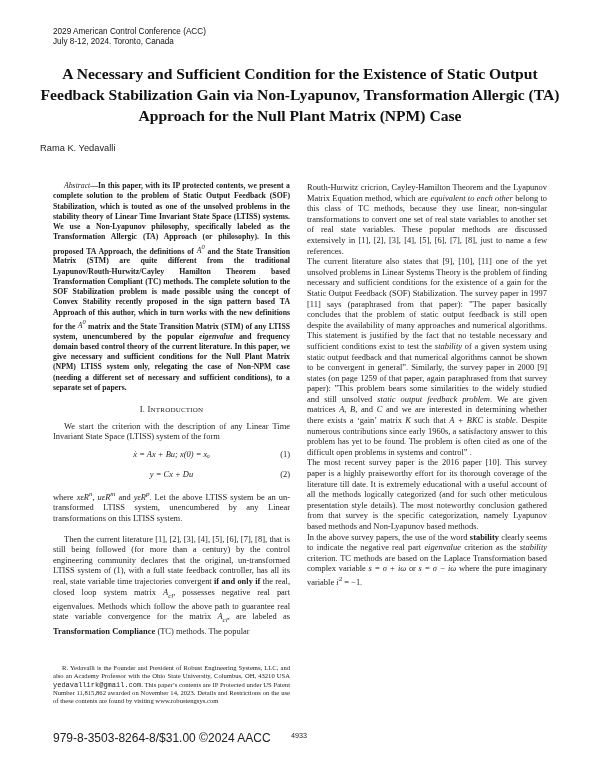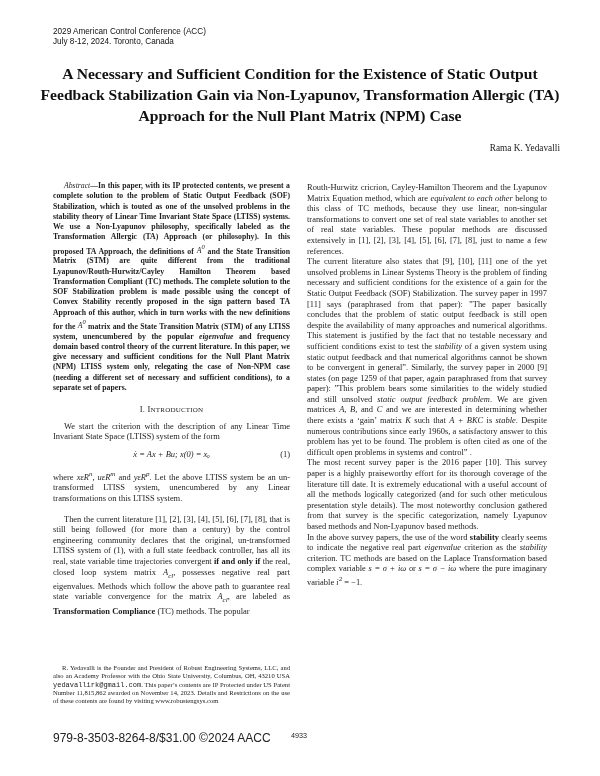--- a/index.html
+++ b/index.html
@@ -1,19 +1,19 @@
 <!DOCTYPE html>
 <html><head>
 <meta charset="utf-8">
 <style>
   html, body { margin: 0; padding: 0; background: #ffffff; }
   body { width: 600px; height: 776px; position: relative; overflow: hidden; color: #1a1a1a; }
   .conf { position: absolute; left: 53px; top: 27px; font-family: "Liberation Sans", sans-serif; font-size: 8.2px; line-height: 10px; color: #111; }
   .title { position: absolute; left: 40px; top: 63px; width: 520px; text-align: center; font-family: "Liberation Serif", serif; font-weight: bold; font-size: 15.6px; line-height: 21px; color: #111; }
-  .author { position: absolute; left: 40px; top: 143px; width: 520px; text-align: right; font-family: Liberation Serif, serif; font-size: 9.3px; color: #222; }
+  .author { position: absolute; left: 40px; top: 143px; width: 520px; text-align: left; font-family: Liberation Sans, sans-serif; font-size: 9.3px; color: #222; }
   .col { position: absolute; font-family: "Liberation Serif", serif; font-size: 8.45px; line-height: 10.6px; color: #1c1c1c; text-align: justify; }
   .colL { left: 53px; top: 181px; width: 237px; }
   .colR { left: 307px; top: 182px; width: 240px; }
   .abstract { font-weight: bold; font-size: 7.75px; line-height: 10.25px; text-indent: 11px; margin: 0; }
   .abstract i { font-weight: normal; }
   .sec { text-align: center; font-size: 8.6px; margin: 11px 0 5px 0; letter-spacing: 0.2px; }
   .sec .sc { font-size: 7px; }
   p { margin: 0; }
   .ind { text-indent: 11px; }
   .eq { position: relative; height: 13px; margin: 7px 0 7px 0; }
@@ -40,20 +40,24 @@
   <p class="abstract"><i>Abstract</i><span>—</span><span>In this paper, with its IP protected contents, we present a complete solution to the problem of Static Output Feedback (SOF) Stabilization, which is touted as one of the unsolved problems in the stability theory of Linear Time Invariant State Space (LTISS) systems. We use a Non-Lyapunov philosophy, specifically labeled as the Transformation Allergic (TA) Approach (or philosophy). In this proposed TA Approach, the definitions of </span><i><span>A</span><sup>0</sup></i><span> and the State Transition Matrix (STM) are quite different from the traditional Lyapunov/Routh-Hurwitz/Cayley Hamilton Theorem based Transformation Compliant (TC) methods. The complete solution to the SOF Stabilization problem is made possible using the concept of Convex Stability recently proposed in the sign pattern based TA Approach of this author, which in turn works with the new definitions for the </span><i><span>A</span><sup>0</sup></i><span> matrix and the State Transition Matrix (STM) of any LTISS system, unencumbered by the popular </span><i style="font-weight:bold">eigenvalue</i><span> and frequency domain based control theory of the current literature. In this paper, we give necessary and sufficient conditions for the Null Plant Matrix (NPM) LTISS system only, relegating the case of Non-NPM case (needing a different set of necessary and sufficient conditions), to a separate set of papers.</span></p>
 
   <div class="sec"><span>I.</span> <span>I</span><span class="sc">NTRODUCTION</span></div>
 
   <p class="ind">We start the criterion with the description of any Linear Time Invariant State Space (LTISS) system of the form</p>
 
   <div class="eq">
     <span class="expr">ẋ = Ax + Bu;   x(0) = xₒ</span>
     <span class="num">(1)</span>
   </div>
+  <div class="eq">
+    <span class="expr">y = Cx + Du</span>
+    <span class="num">(2)</span>
+  </div>
 
   <p><span>where </span><i>xεR</i><sup><i>n</i></sup><span>, </span><i>uεR</i><sup><i>m</i></sup><span> and </span><i>yεR</i><sup><i>p</i></sup><span>. Let the above LTISS system be an un-transformed LTISS system, unencumbered by any Linear transformations on this LTISS system.</span></p>
 
   <div class="gap"></div>
 
   <p class="ind"><span>Then the current literature [1], [2], [3], [4], [5], [6], [7], [8], that is still being followed (for more than a century) by the control engineering community declares that the original, un-transformed LTISS system of (1), with a full state feedback controller, has all its real, state variable time trajectories convergent </span><b>if and only if</b><span> the real, closed loop system matrix </span><i>A</i><sub><i>cl</i></sub><span>, possesses negative real part eigenvalues. Methods which follow the above path to guarantee real state variable convergence for the matrix </span><i>A</i><sub><i>cl</i></sub><span>, are labeled as </span><b>Transformation Compliance</b><span> (TC) methods. The popular</span></p>
 </div>
 
 <div class="foot"><span>R. Yedavalli is the Founder and President of Robust Engineering Systems, LLC, and also an Academy Professor with the Ohio State University, Columbus, OH, 43210 USA </span><span class="mono">yedavallirk@gmail.com</span><span>. This paper’s contents are IP Protected under US Patent Number 11,815,862 awarded on November 14, 2023. Details and Restrictions on the use of these contents are found by visiting www.robustengsys.com</span></div>
 

